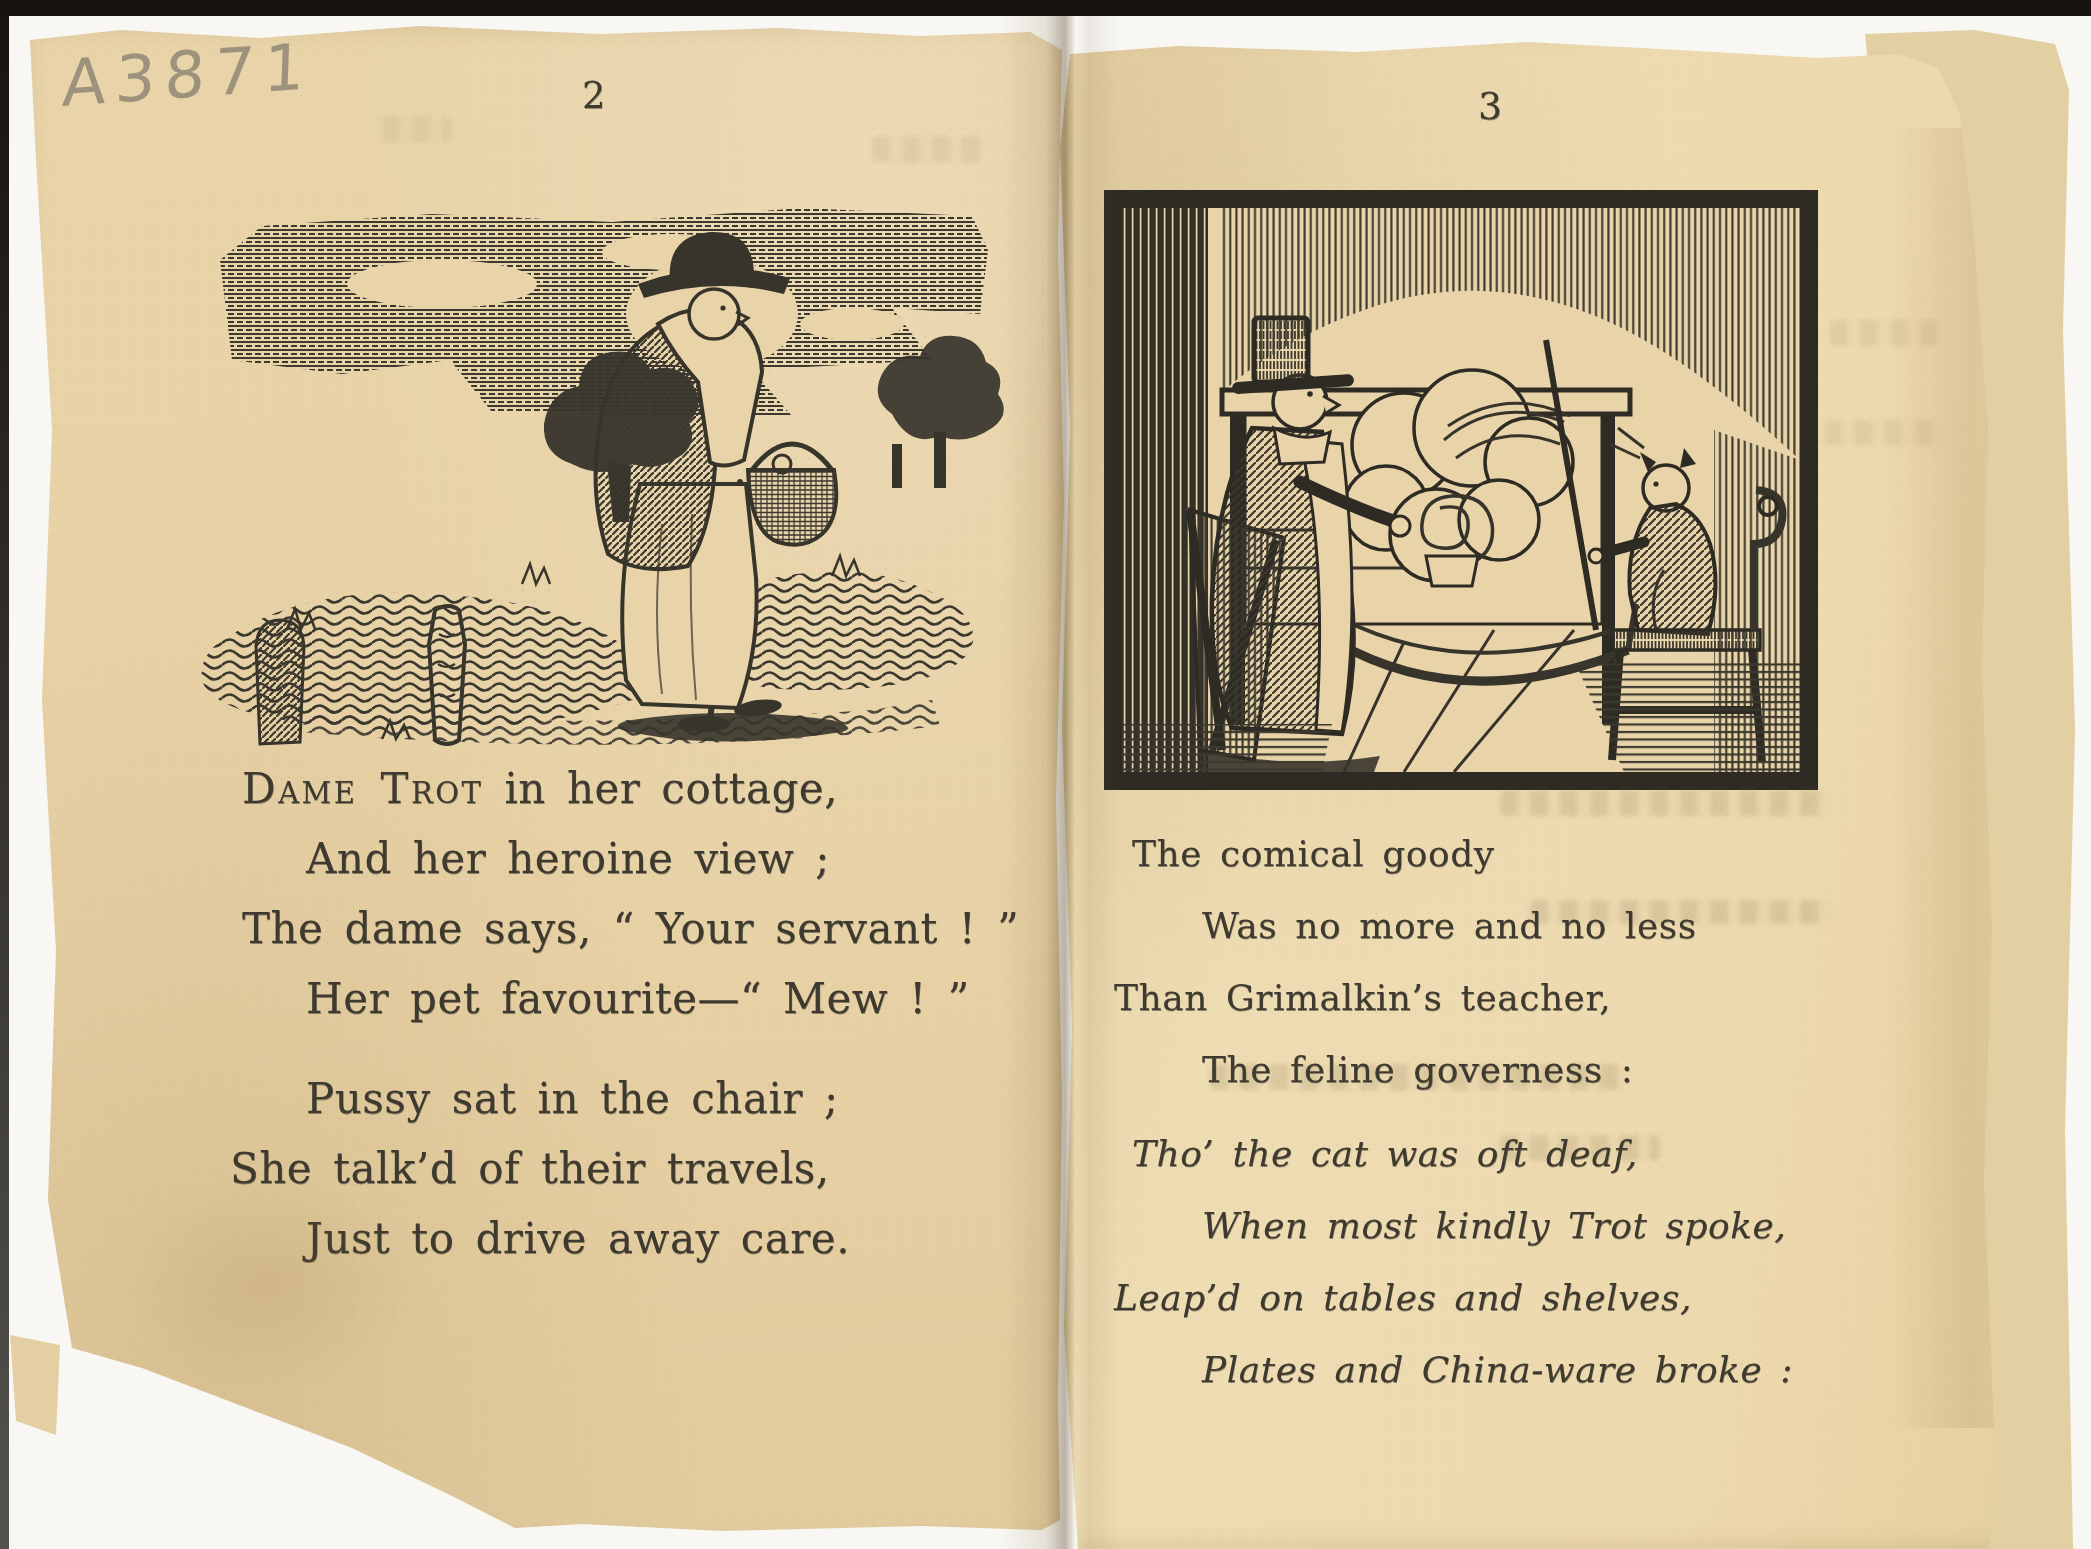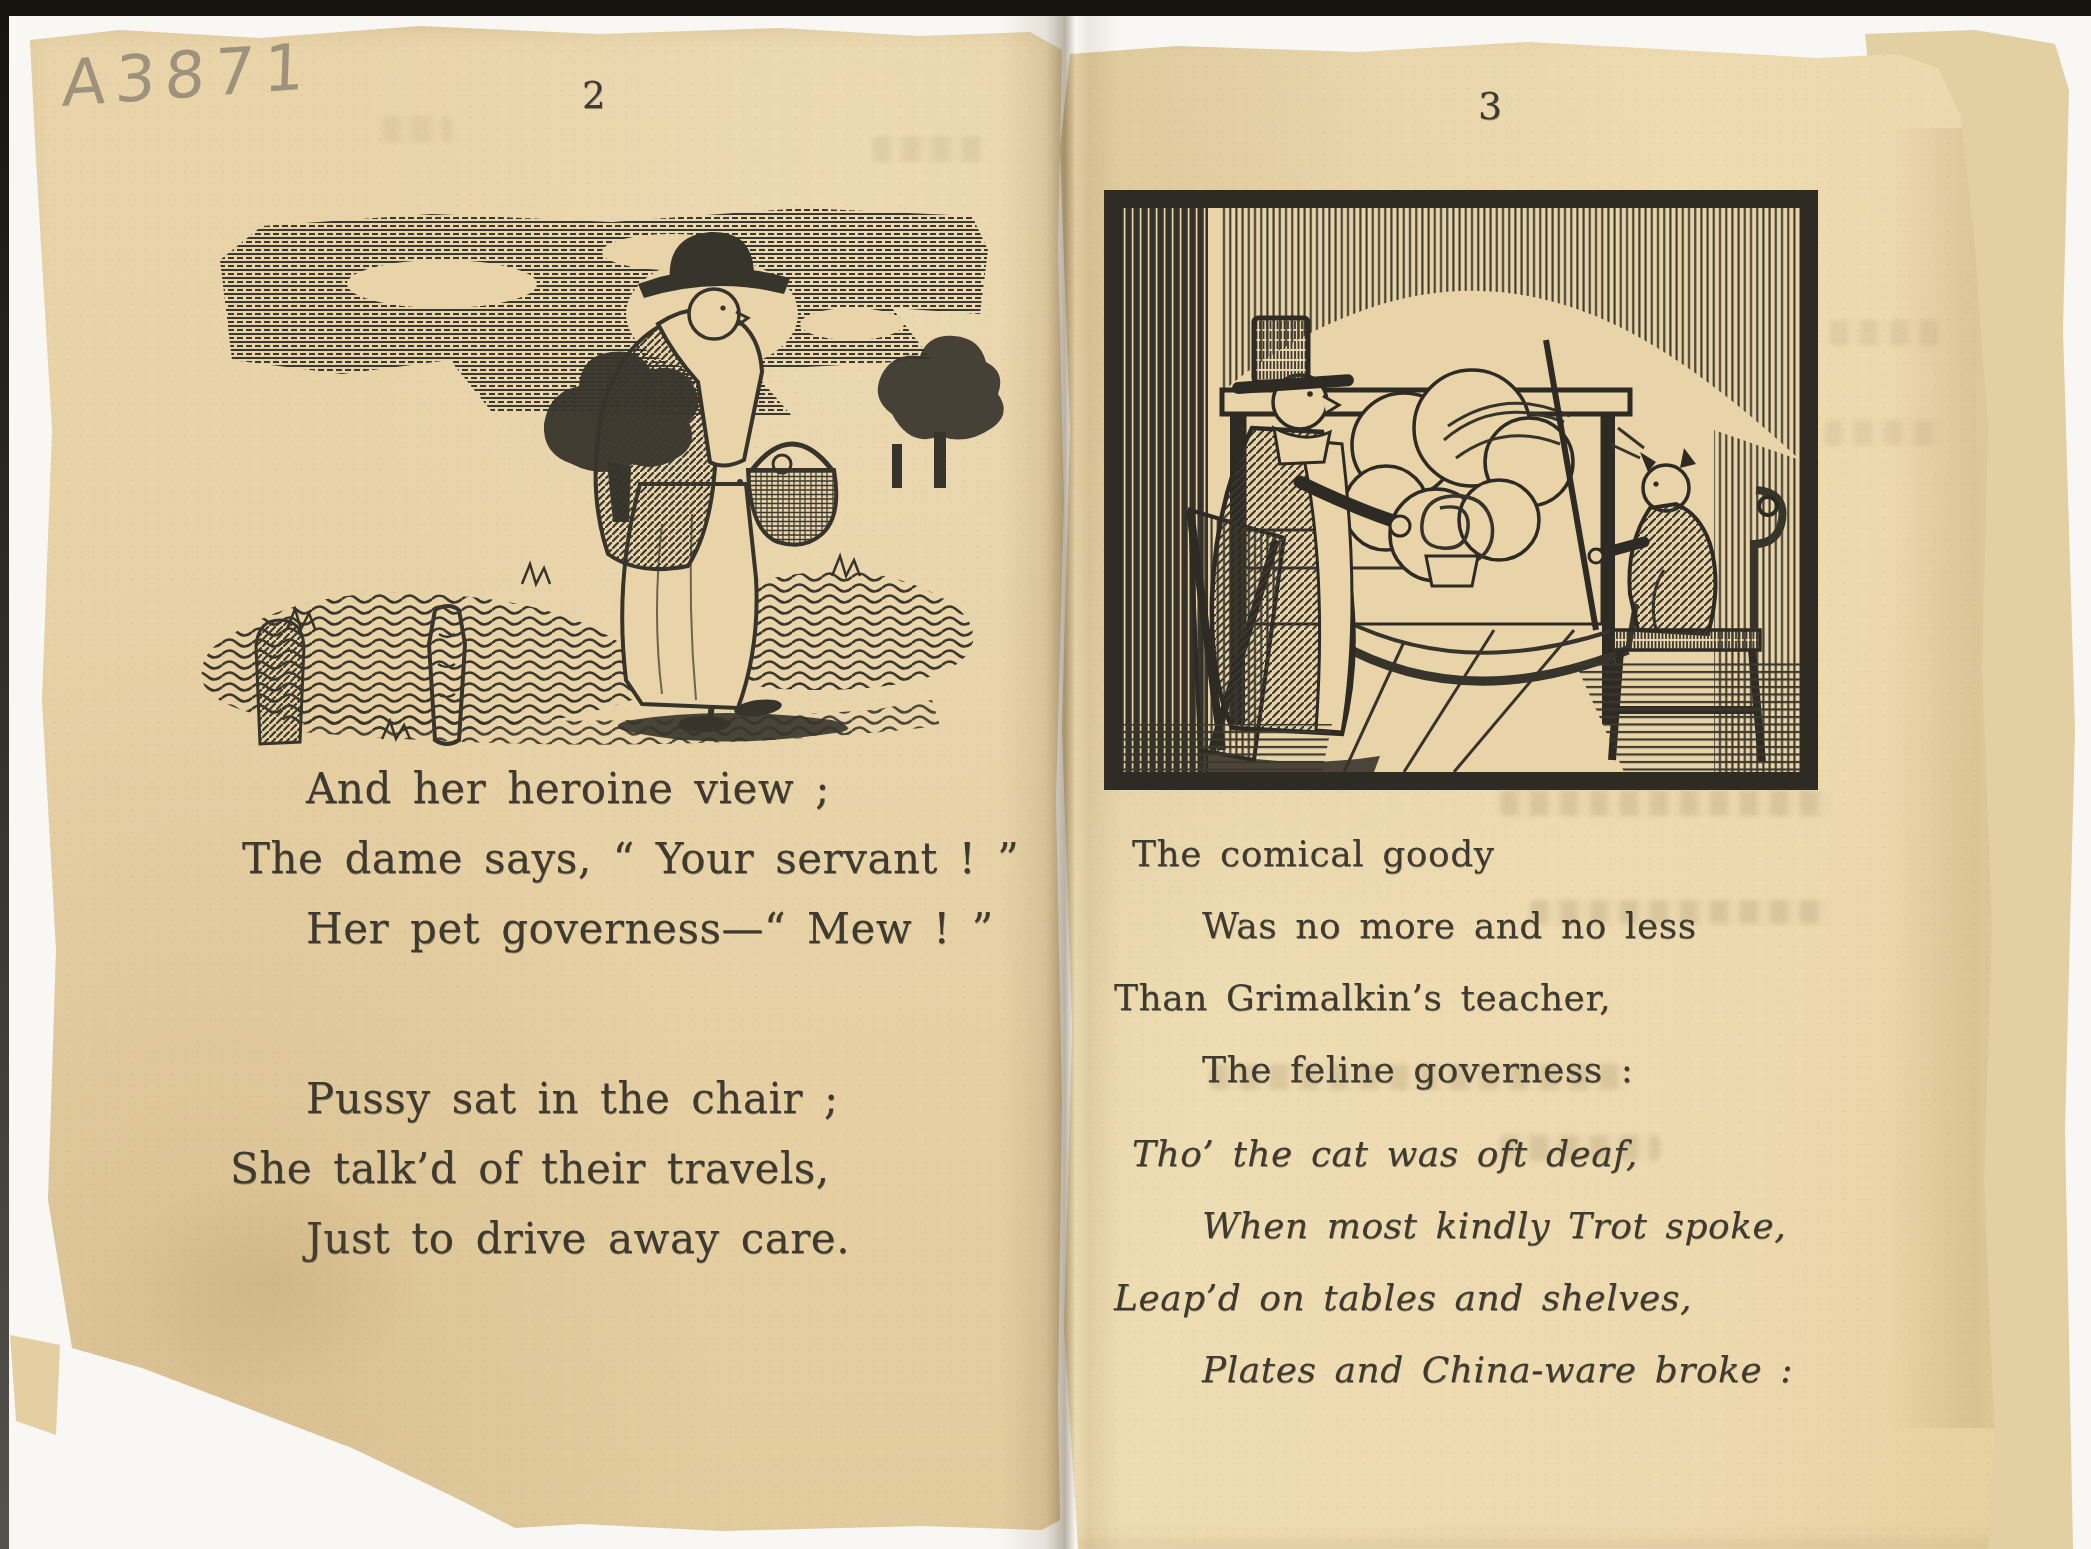--- a/index.html
+++ b/index.html
@@ -168,23 +168,24 @@
       <path d="M478 118q-4-46 40-50 44-2 44 44l-2 12q-42-14-82-6Z" fill="#37342b"></path>
       <circle cx="590" cy="300" r="9" fill="#e9d4a9" stroke="#37342b" stroke-width="3"></circle>
       <path d="M556 306h86q8 46-12 64-18 16-44 8-28-10-30-72Z" fill="url(#L-b)" stroke="#37342b" stroke-width="4"></path>
       <path d="M560 306q40-52 80 0" class="ln" stroke-width="5"></path>
       <ellipse cx="512" cy="560" rx="26" ry="8" fill="#37342b"></ellipse>
       <ellipse cx="566" cy="544" rx="24" ry="8" fill="#37342b" transform="rotate(-8 566 544)"></ellipse>
     </g>
   </svg>
 
   <div class="verse" style="left:196px;top:730px;width:800px;">
+    <p class="vline"><span class="lede">Dame Trot</span><span> in her cottage,</span></p>
     <p class="vline ind">And her heroine view ;</p>
     <p class="vline">The dame says, “ Your servant ! ”</p>
-    <p class="vline ind">Her pet governess—“ Mew ! ”</p>
+    <p class="vline ind">Her pet favourite—“ Mew ! ”</p>
   </div>
   <div class="verse" style="left:196px;top:1040px;width:800px;">
     <p class="vline ind">Pussy sat in the chair ;</p>
     <p class="vline out">She talk’d of their travels,</p>
     <p class="vline ind">Just to drive away care.</p>
   </div>
 
   <div class="stain" style="left:90px;top:1140px;width:320px;height:240px;
        background:radial-gradient(rgba(150,115,60,.14),transparent 65%);"></div>
 </div>

